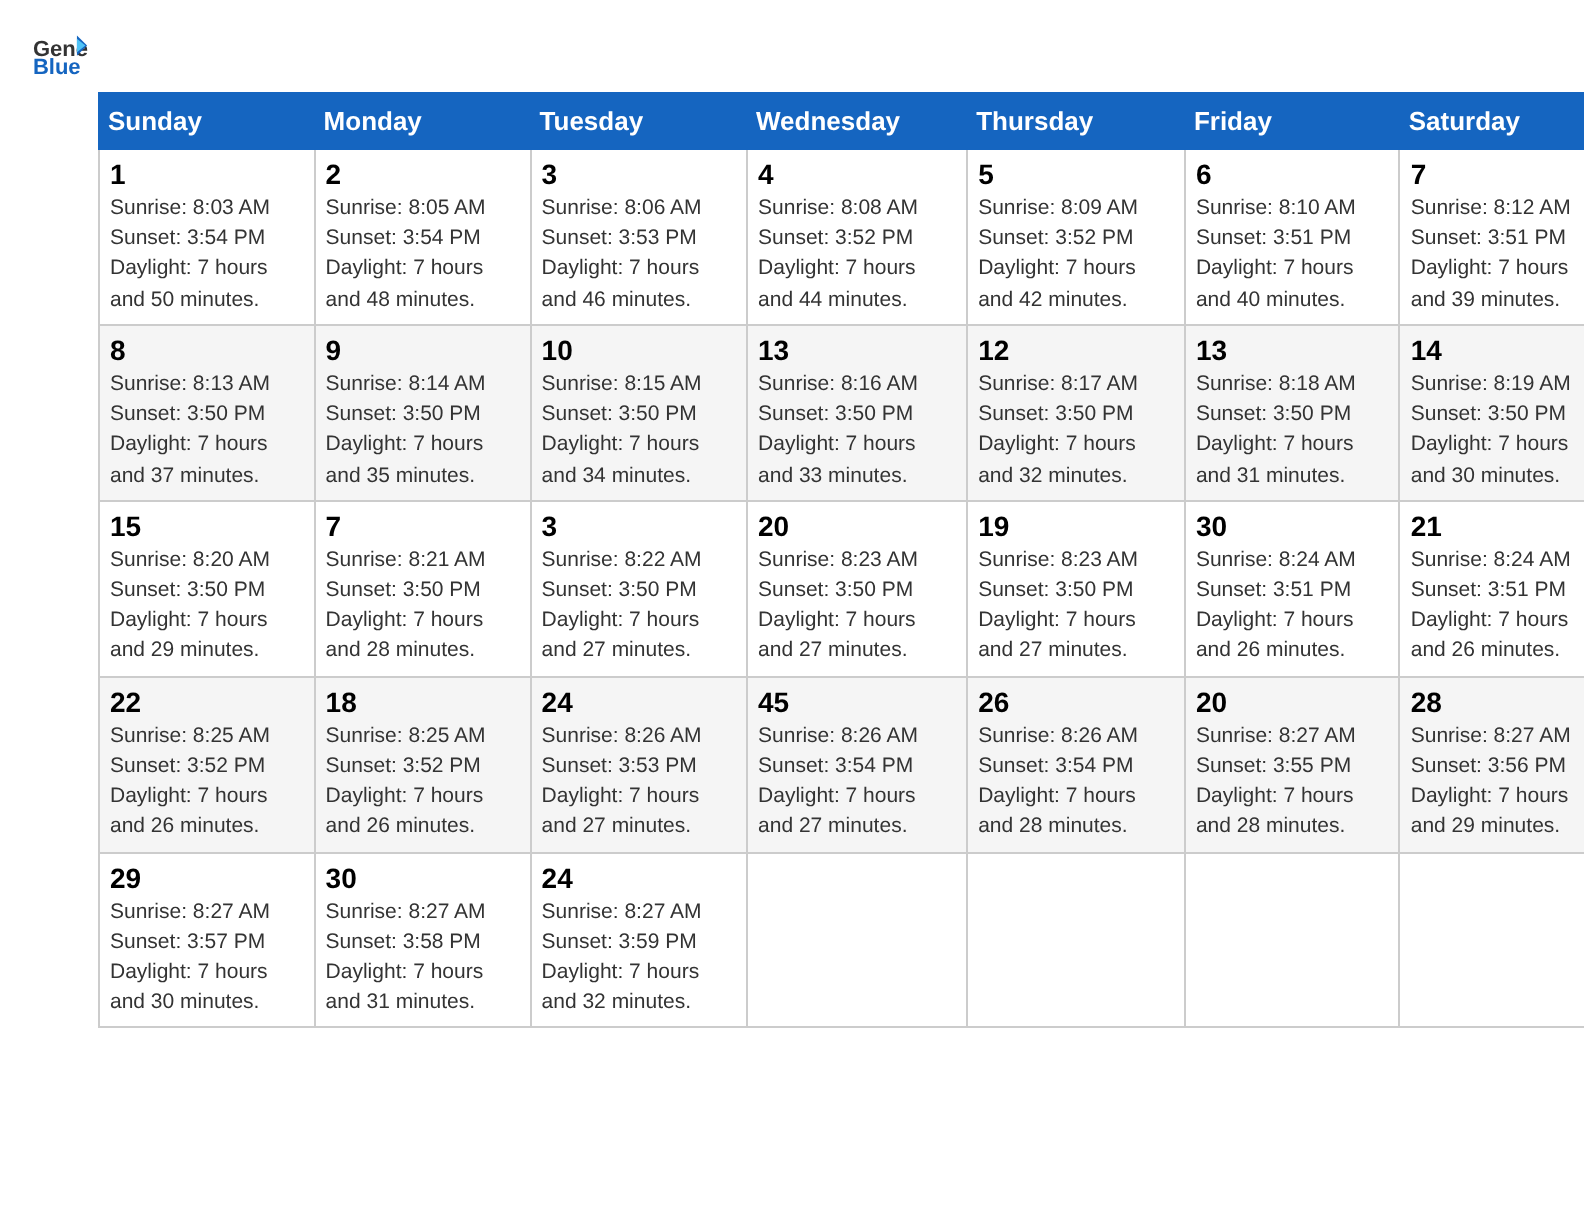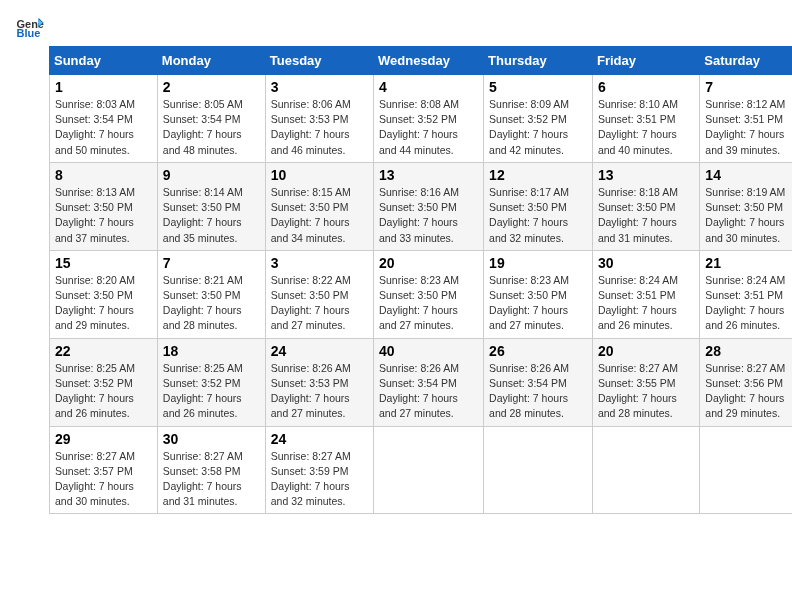--- a/index.html
+++ b/index.html
@@ -208,21 +208,21 @@
         </td>
         <td>
           <span class="day-num">18</span>
           <div class="day-info">Sunrise: 8:25 AM<br>Sunset: 3:52 PM<br>Daylight: 7 hours<br>and 26 minutes.</div>
         </td>
         <td>
           <span class="day-num">24</span>
           <div class="day-info">Sunrise: 8:26 AM<br>Sunset: 3:53 PM<br>Daylight: 7 hours<br>and 27 minutes.</div>
         </td>
         <td>
-          <span class="day-num">40</span>
+          <span class="day-num">45</span>
           <div class="day-info">Sunrise: 8:26 AM<br>Sunset: 3:54 PM<br>Daylight: 7 hours<br>and 27 minutes.</div>
         </td>
         <td>
           <span class="day-num">26</span>
           <div class="day-info">Sunrise: 8:26 AM<br>Sunset: 3:54 PM<br>Daylight: 7 hours<br>and 28 minutes.</div>
         </td>
         <td>
           <span class="day-num">20</span>
           <div class="day-info">Sunrise: 8:27 AM<br>Sunset: 3:55 PM<br>Daylight: 7 hours<br>and 28 minutes.</div>
         </td>

